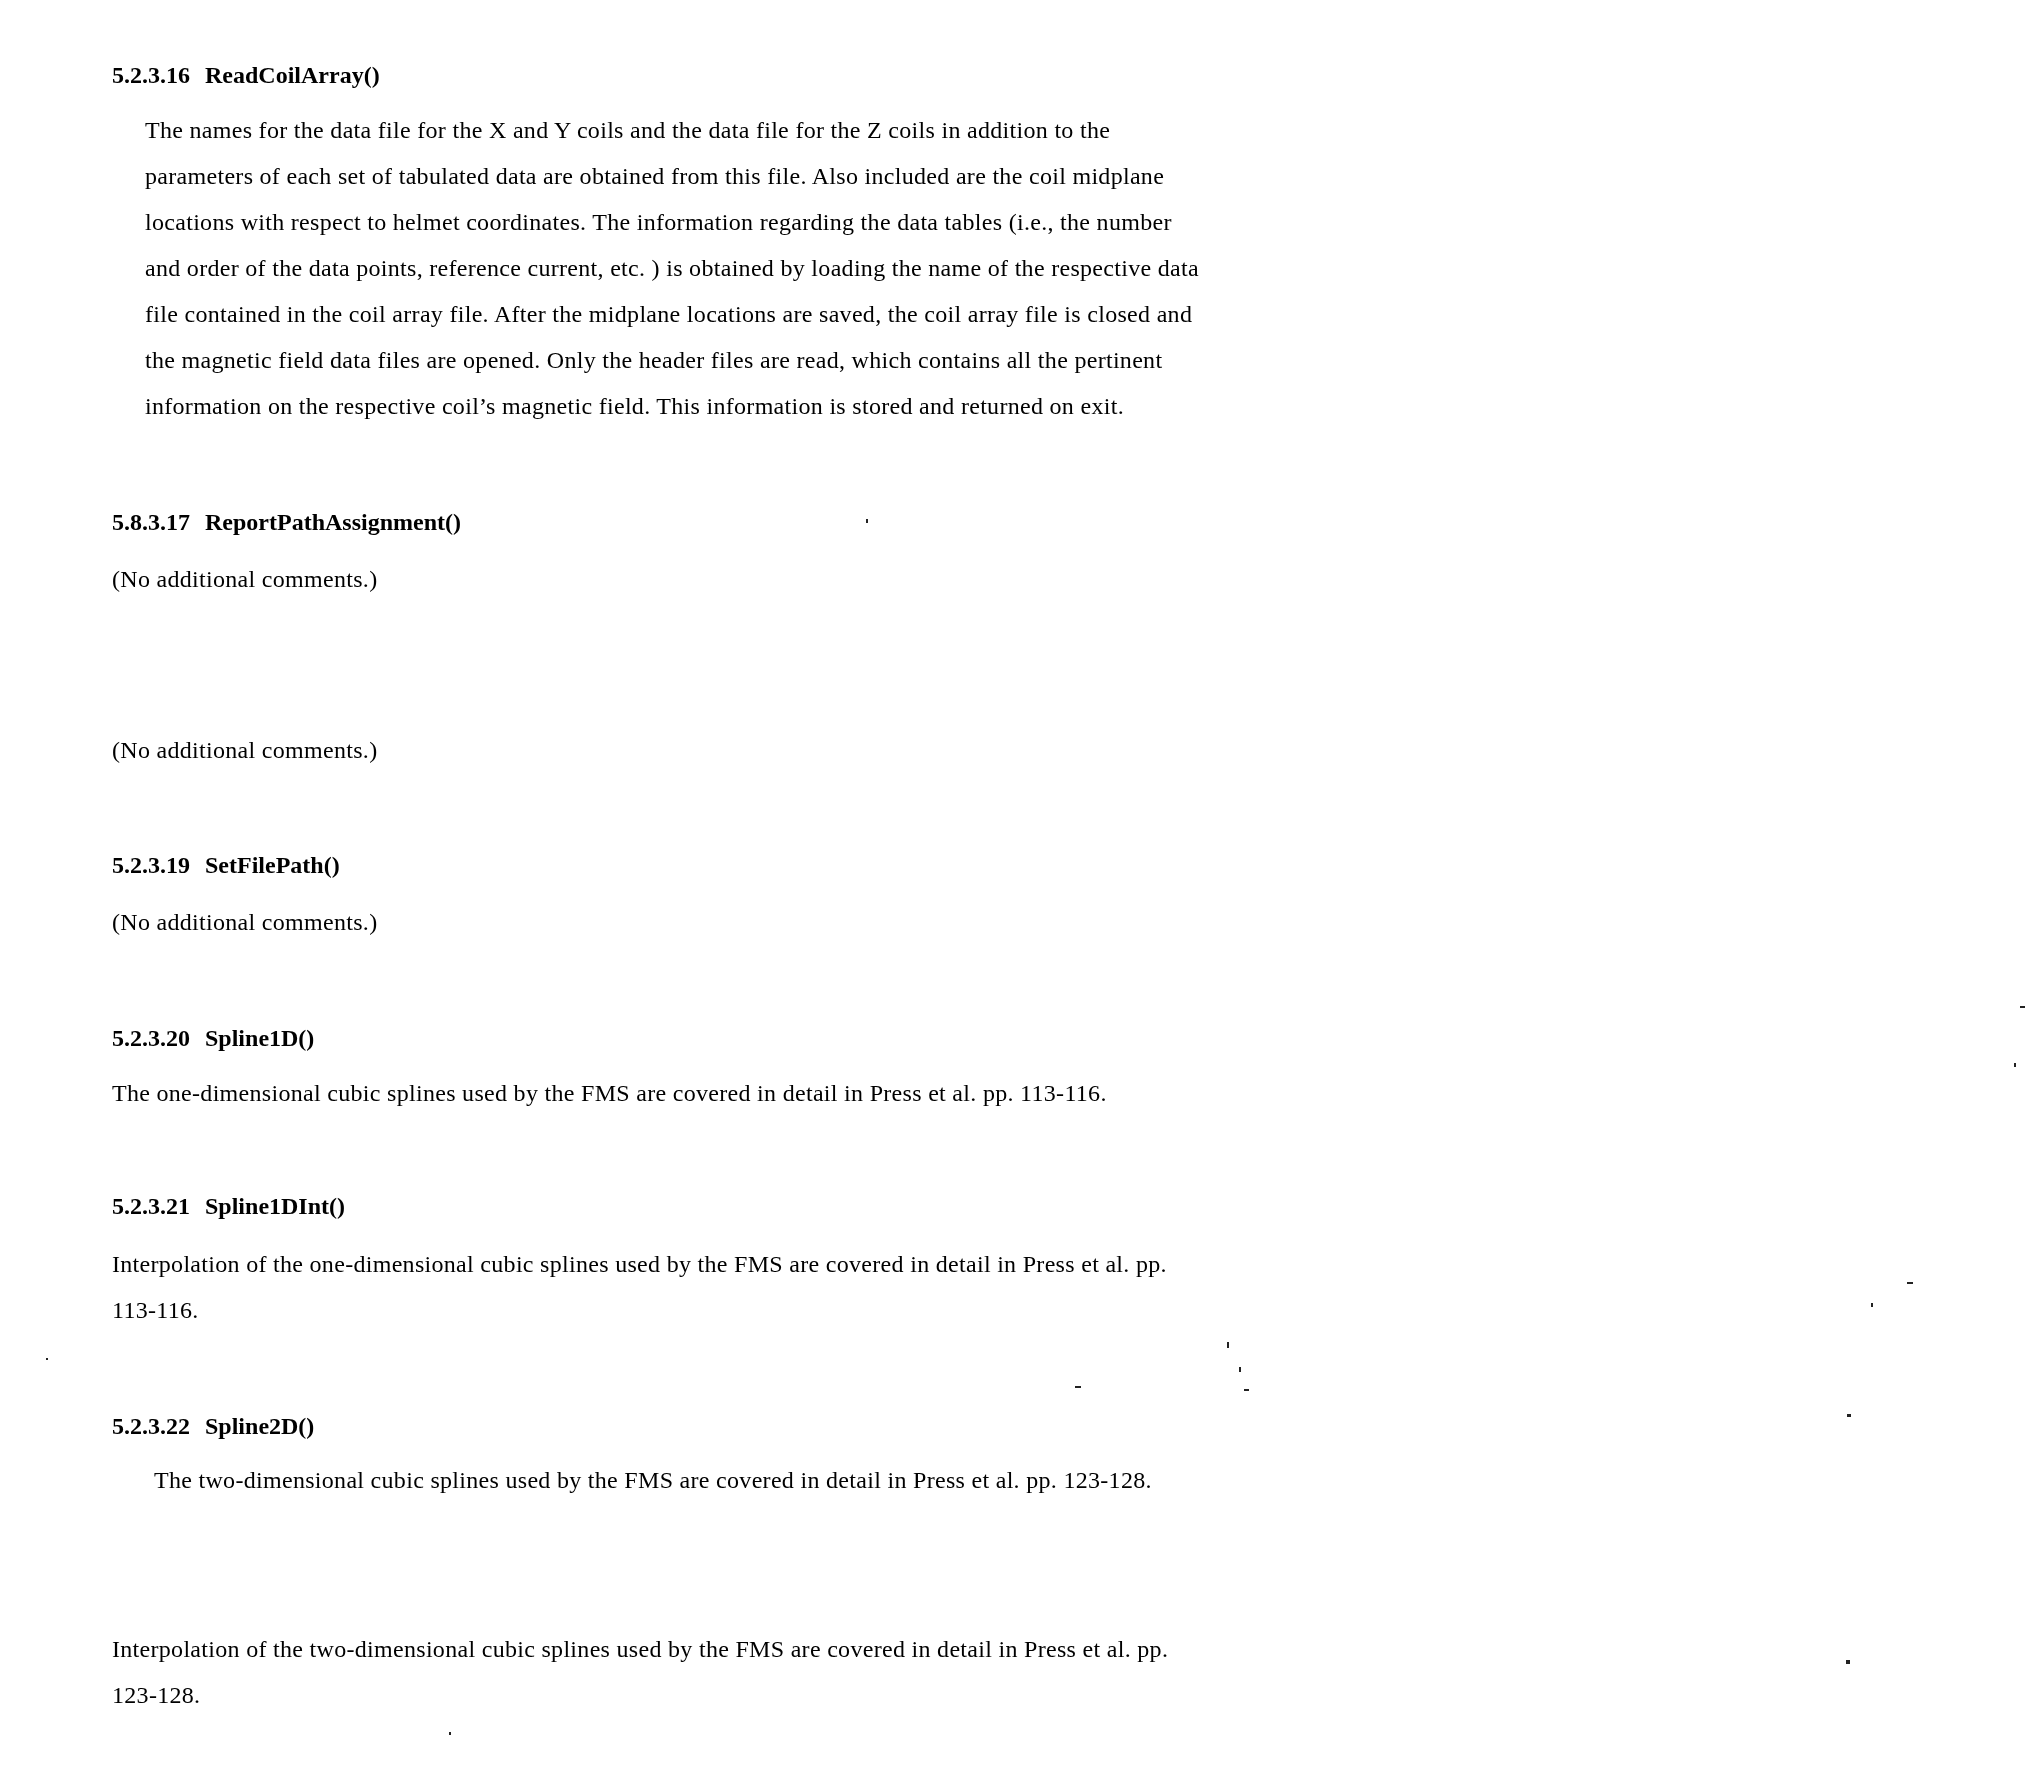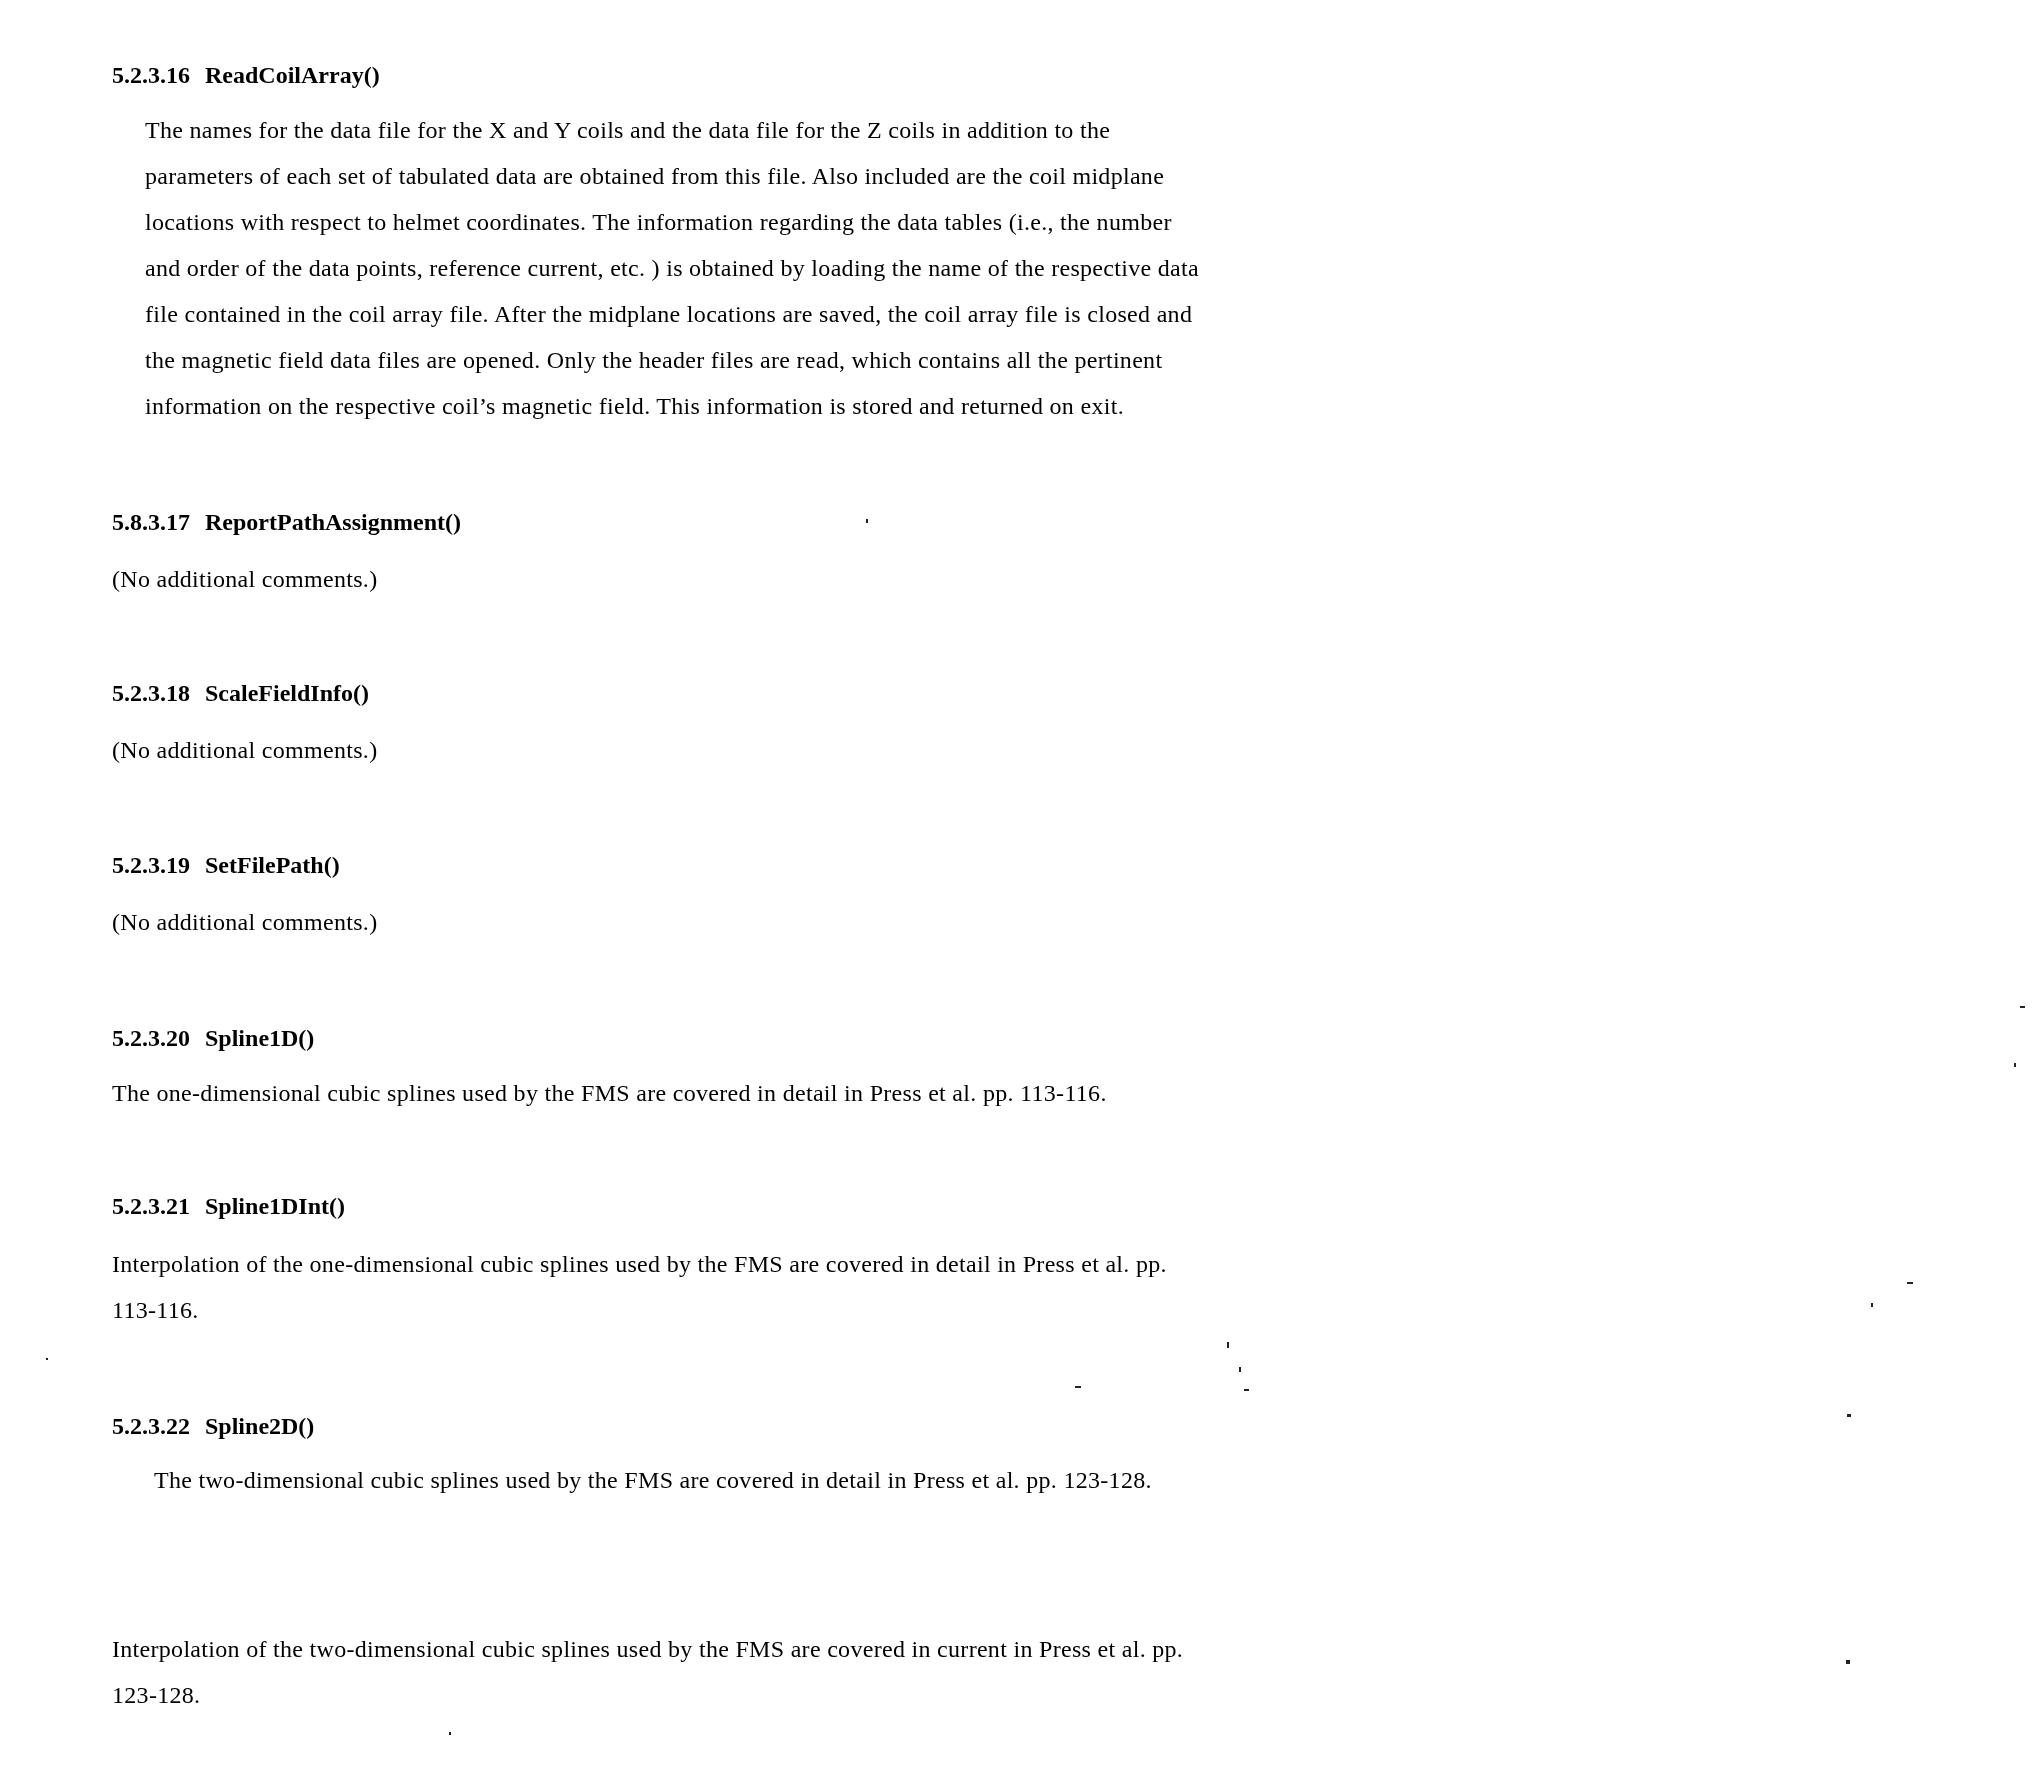--- a/index.html
+++ b/index.html
@@ -69,23 +69,20 @@
     <span class="line">information on the respective coil’s magnetic field.  This information is stored and returned on exit.</span>
   </div>
 
   <div class="block heading" style="top:499px;">
     <span class="num">5.8.3.17</span><span>ReportPathAssignment()</span>
   </div>
   <div class="block para" style="top:556px;">
     <span class="line">(No additional comments.)</span>
   </div>
 
-  <div class="block heading" style="top:670px;">
-    <span class="num">5.2.3.18</span><span>ScaleFieldInfo()</span>
-  </div>
   <div class="block para" style="top:727px;">
     <span class="line">(No additional comments.)</span>
   </div>
 
   <div class="block heading" style="top:842px;">
     <span class="num">5.2.3.19</span><span>SetFilePath()</span>
   </div>
   <div class="block para" style="top:899px;">
     <span class="line">(No additional comments.)</span>
   </div>
@@ -106,21 +103,21 @@
   </div>
 
   <div class="block heading" style="top:1403px;">
     <span class="num">5.2.3.22</span><span>Spline2D()</span>
   </div>
   <div class="block para" style="top:1457px;margin-left:42px;">
     <span class="line"><span>The two-dimensional cubic splines used by the FMS are covered in detail in </span><span class="ref">Press et al.</span><span> pp. 123-128.</span></span>
   </div>
 
   <div class="block para" style="top:1626px;">
-    <span class="line"><span>Interpolation of the two-dimensional cubic splines used by the FMS are covered in current in </span><span class="ref">Press et al.</span><span> pp.</span></span>
+    <span class="line"><span>Interpolation of the two-dimensional cubic splines used by the FMS are covered in detail in </span><span class="ref">Press et al.</span><span> pp.</span></span>
     <span class="line">123-128.</span>
   </div>
 
   <div class="speck" style="left:866px; top:519px; width:1.9px; height:3.8px;"></div>
   <div class="speck" style="left:2020px; top:1006px; width:4.8px; height:1.9px;"></div>
   <div class="speck" style="left:2014px; top:1063px; width:1.9px; height:3.8px;"></div>
   <div class="speck" style="left:1227px; top:1342px; width:1.9px; height:5.7px;"></div>
   <div class="speck" style="left:1239px; top:1367px; width:1.9px; height:4.8px;"></div>
   <div class="speck" style="left:1075px; top:1386px; width:5.7px; height:1.9px;"></div>
   <div class="speck" style="left:1244px; top:1389px; width:4.8px; height:1.9px;"></div>

